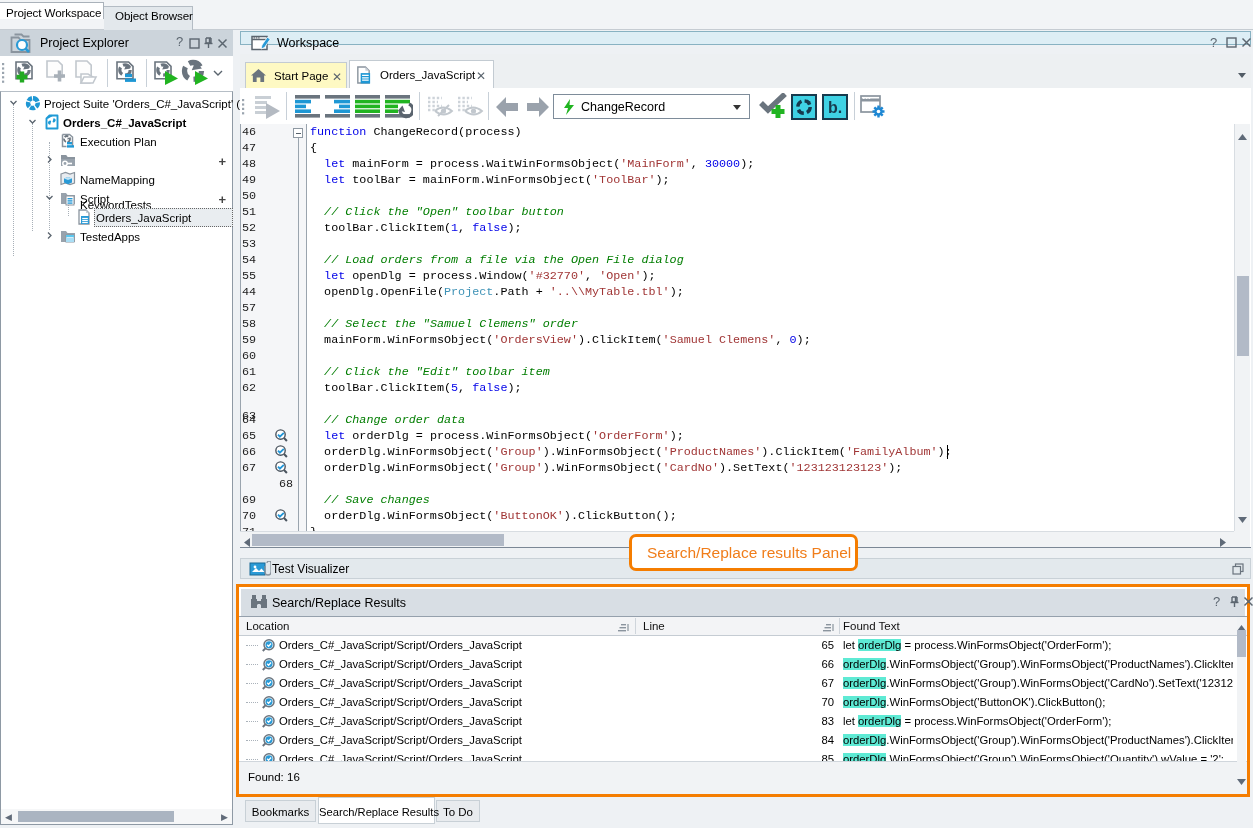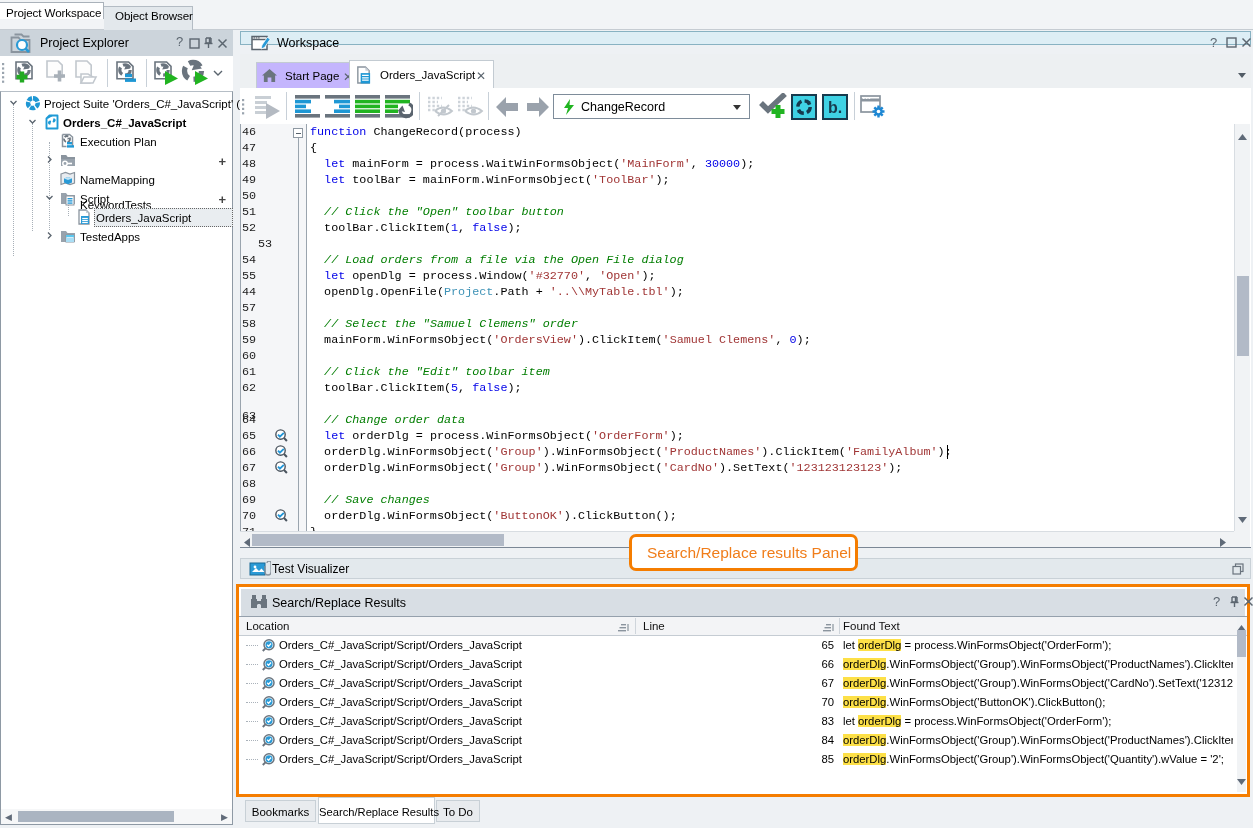--- a/index.html
+++ b/index.html
@@ -28,21 +28,21 @@
 #treescroll { left:1px; top:809px; width:231px; height:15px; background:#f6f7f8; }
 #treescroll .thumb { position:absolute; left:17px; top:2px; width:156px; height:11px; background:#aab4c1; }
 .sarrow { position:absolute; color:#616b79; font-size:9px; top:3px; }
 
 
 #wsheader { left:240px; top:31px; width:1011px; height:14px; background:#ddeef5; border:1px solid #88b2c2; }
 #wsheader .t { position:absolute; left:36px; top:4px; font-size:12.5px; }
 
 
 #docstrip { left:240px; top:54px; width:1011px; height:34px; background:#edf0f2; }
-#dtab1 { position:absolute; left:16px; top:8px; width:102px; height:38px; background:#c4b5fd; border:1px solid #c3cbd2; border-bottom:none; }
+#dtab1 { position:absolute; left:5px; top:8px; width:102px; height:38px; background:#fef9c3; border:1px solid #c3cbd2; border-bottom:none; }
 #dtab1 .lbl { position:absolute; left:28px; top:7px; font-size:11.5px; white-space:nowrap; }
 #dtab2 { position:absolute; left:109px; top:6px; width:145px; height:28px; background:#fff; border:1px solid #c3cbd2; border-bottom:none; z-index:2; }
 #dtab2 .lbl { position:absolute; left:30px; top:8px; font-size:11.5px; white-space:nowrap; }
 .closex { position:absolute; color:#5a646e; font-size:12px; top:7px; }
 #tabddl { position:absolute; right:5px; top:19px; width:0; height:0; border:4.5px solid transparent; border-top:5.5px solid #525c66; }
 
 
 #edtoolbar { left:240px; top:88px; width:1011px; height:36px; background:#fff; }
 .sep { position:absolute; top:4px; width:1px; height:28px; background:#c8d0d8; }
 #fnbox { position:absolute; left:313px; top:6px; width:197px; height:25px; background:#fff; border:1px solid #7e8c9a; }
@@ -82,21 +82,21 @@
 #sphead { position:absolute; left:2px; top:2px; width:1004px; height:27px; background:#d8dee4; }
 #sphead .t { position:absolute; left:31px; top:7px; font-size:12.5px; }
 #thead { position:absolute; left:0; top:29px; width:1008px; height:20px; background:#f3f4f6; border-top:1px solid #95a0ac; border-bottom:1px solid #c5ccd3; }
 #thead .h { position:absolute; top:3px; color:#111; font-size:11.5px; }
 #thead .csep { position:absolute; top:1px; width:1px; height:16px; background:#cfd5db; }
 .sorti { position:absolute; top:5px; }
 .rrow { position:absolute; left:0; width:994px; height:19px; background:#fff; overflow:hidden; font-size:11.3px; }
 .rrow .loc { position:absolute; left:40px; top:3px; }
 .rrow .ln { position:absolute; left:519px; width:76px; top:3px; text-align:right; }
 .rrow .ft { position:absolute; left:604px; top:3px; white-space:nowrap; }
-.hl { background:#fde047; }
+.hl { background:#5eead4; }
 #spstatus { position:absolute; left:0; top:174px; width:1008px; height:33px; background:#f1f3f5; border-top:1px solid #d0d6dc; }
 #spstatus .t { position:absolute; left:9px; top:9px; font-size:11.5px; }
 #spscroll { position:absolute; left:998px; top:30px; width:9px; height:175px; background:#f1f3f5; }
 #spscroll .thumb { position:absolute; left:0px; top:13px; width:9px; height:27px; background:#b2bac7; }
 
 
 #callout { left:629px; top:534px; width:229px; height:37px; background:#fff; border:3px solid #f57d00; border-radius:7px; z-index:5; }
 #callout .t { position:absolute; left:15px; top:7px; color:#f07d1a; font-size:15.5px; }
 
 
@@ -500,36 +500,36 @@
 
   <div class="abs" id="editor">
     <div id="gutter">
 <div class="lnum" style="top:1px;">46</div>
 <div class="lnum" style="top:17px;">47</div>
 <div class="lnum" style="top:33px;">48</div>
 <div class="lnum" style="top:49px;">49</div>
 <div class="lnum" style="top:65px;">50</div>
 <div class="lnum" style="top:81px;">51</div>
 <div class="lnum" style="top:97px;">52</div>
-<div class="lnum" style="top:113px;padding-left:16px;">53</div>
+<div class="lnum" style="top:113px;">53</div>
 <div class="lnum" style="top:129px;">54</div>
 <div class="lnum" style="top:145px;">55</div>
 <div class="lnum" style="top:161px;">44</div>
 <div class="lnum" style="top:177px;">57</div>
 <div class="lnum" style="top:193px;">58</div>
 <div class="lnum" style="top:209px;">59</div>
 <div class="lnum" style="top:225px;">60</div>
 <div class="lnum" style="top:241px;">61</div>
 <div class="lnum" style="top:257px;">62</div>
 <div class="lnum" style="top:273px;margin-top:12px;">63</div>
 <div class="lnum" style="top:289px;">64</div>
 <div class="lnum" style="top:305px;">65</div>
 <div class="lnum" style="top:321px;">66</div>
 <div class="lnum" style="top:337px;">67</div>
-<div class="lnum" style="top:353px;">68</div>
+<div class="lnum" style="top:353px;margin-left:37px;">68</div>
 <div class="lnum" style="top:369px;">69</div>
 <div class="lnum" style="top:385px;">70</div>
 <div class="lnum" style="top:401px;">71</div>
 <div id="foldline"></div>
 <div id="foldbox">
           <div></div>
         </div>
 <svg class="mag" style="top:304px;" viewBox="0 0 16 16">
           <circle cx="7.5" cy="7" r="5" fill="#fff" stroke="#4a545e" stroke-width="1.5"></circle>
           <path d="M11.2 10.7 L14.3 13.8" stroke="#4a545e" stroke-width="2.2" fill="none"></path>
@@ -719,20 +719,23 @@
               <circle cx="9" cy="6.8" r="5" fill="#fff" stroke="#6a747e" stroke-width="1.5"></circle>
               <circle cx="9" cy="6.8" r="3.6" fill="#2a9ad6"></circle>
               <path d="M7.2 6.8 l1.4 1.5 L11 5.5" stroke="#fff" stroke-width="1.3" fill="none"></path>
               <path d="M5.4 10.4 L2.8 13" stroke="#6a747e" stroke-width="2" fill="none"></path>
             </svg></div>
           <span class="loc">Orders_C#_JavaScript/Script/Orders_JavaScript</span>
           <span class="ln">85</span>
           <span class="ft"><span class="hl">orderDlg</span>.WinFormsObject('Group').WinFormsObject('Quantity').wValue = '2';</span>
         </div>
 </div>
+    <div id="spstatus">
+        <span class="t">Found: 16</span>
+      </div>
     <div id="spscroll">
         <div style="position:absolute;left:0px;top:3px;"><svg width="9" height="6" viewBox="0 0 9 6">
             <path d="M4.5 0 L9 6 H0 z" fill="#5f6a78"></path>
           </svg></div>
         <div class="thumb"></div>
         <div style="position:absolute;left:0px;bottom:4px;"><svg width="9" height="6" viewBox="0 0 9 6">
             <path d="M4.5 6 L0 0 H9 z" fill="#5f6a78"></path>
           </svg></div>
       </div>
   </div>

